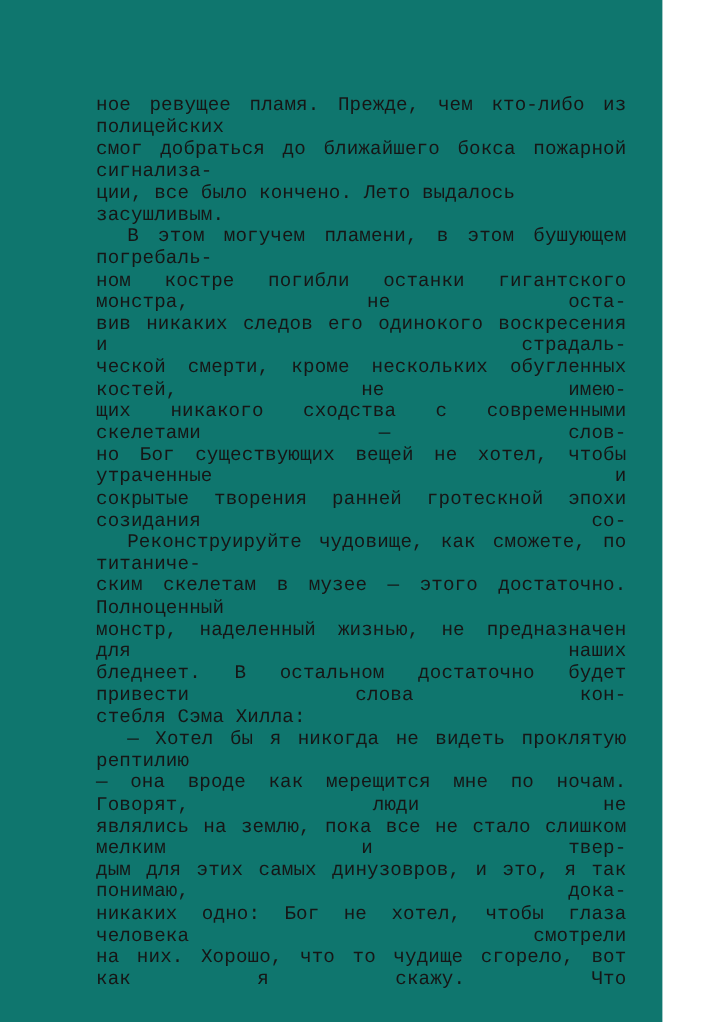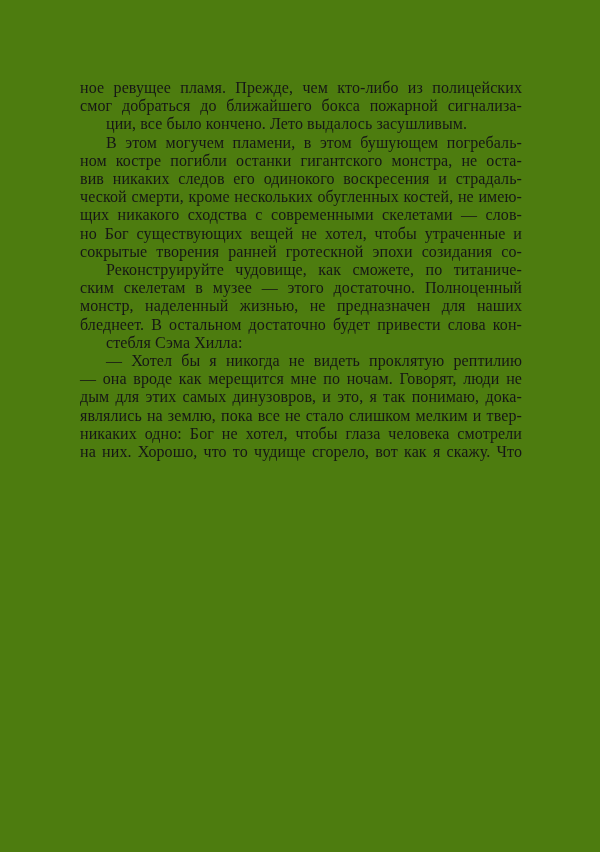--- a/index.html
+++ b/index.html
@@ -2,25 +2,25 @@
 <html><head>
 <meta charset="utf-8">
 <style>
   html, body {
     margin: 0;
     padding: 0;
     background: #ffffff;
   }
   .page {
     position: relative;
-    width: 600px;
+    width: 552px;
     height: 852px;
-    background: #4d7c0f;
+    background: #0f766e;
     overflow: hidden;
-    font-family: Liberation Serif, serif;
+    font-family: Liberation Mono, monospace;
   }
   .text-block {
     position: absolute;
     left: 80px;
     top: 79px;
     width: 442px;
     color: #161616;
     font-size: 16px;
     line-height: 18.2px;
     letter-spacing: 0.1px;
@@ -33,21 +33,20 @@
     text-align: justify;
     text-align-last: justify;
     white-space: normal;
   }
   .line.indent {
     text-indent: 26px;
   }
   .line.last {
     text-align: left;
     text-align-last: left;
-    margin-left: 26px;
   }
 </style>
 </head>
 <body>
 
 <div class="page">
   <div class="text-block">
 
     <div class="paragraph">
       <div class="line">ное ревущее пламя. Прежде, чем кто-либо из полицейских</div>
@@ -69,20 +68,20 @@
       <div class="line indent">Реконструируйте чудовище, как сможете, по титаниче-</div>
       <div class="line">ским скелетам в музее — этого достаточно. Полноценный</div>
       <div class="line">монстр, наделенный жизнью, не предназначен для наших</div>
       <div class="line">бледнеет. В остальном достаточно будет привести слова кон-</div>
       <div class="line last">стебля Сэма Хилла:</div>
     </div>
 
     <div class="paragraph">
       <div class="line indent">— Хотел бы я никогда не видеть проклятую рептилию</div>
       <div class="line">— она вроде как мерещится мне по ночам. Говорят, люди не</div>
+      <div class="line">являлись на землю, пока все не стало слишком мелким и твер-</div>
       <div class="line">дым для этих самых динузовров, и это, я так понимаю, дока-</div>
-      <div class="line">являлись на землю, пока все не стало слишком мелким и твер-</div>
       <div class="line">никаких одно: Бог не хотел, чтобы глаза человека смотрели</div>
       <div class="line">на них. Хорошо, что то чудище сгорело, вот как я скажу. Что</div>
     </div>
 
   </div>
 </div>
 
 </body></html>

